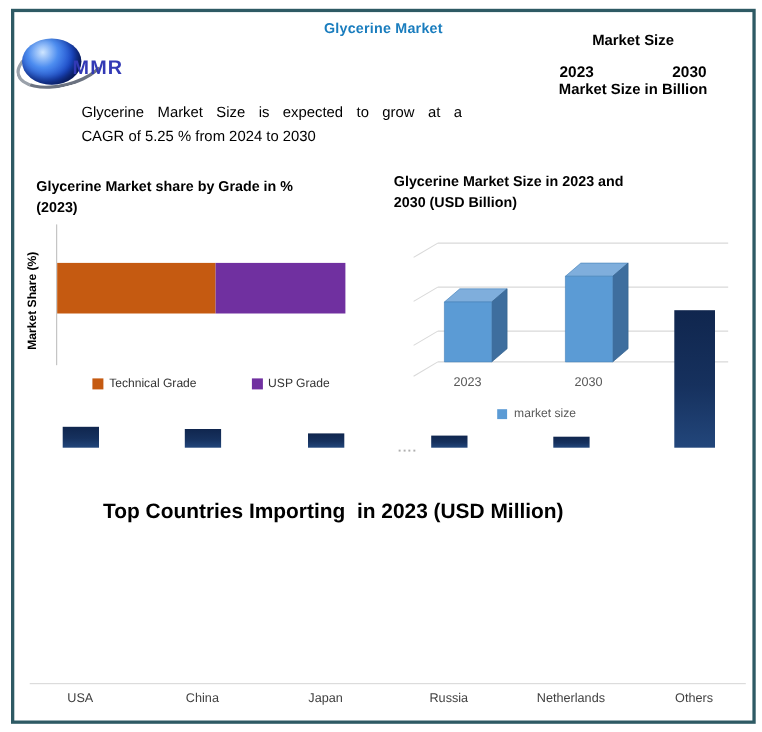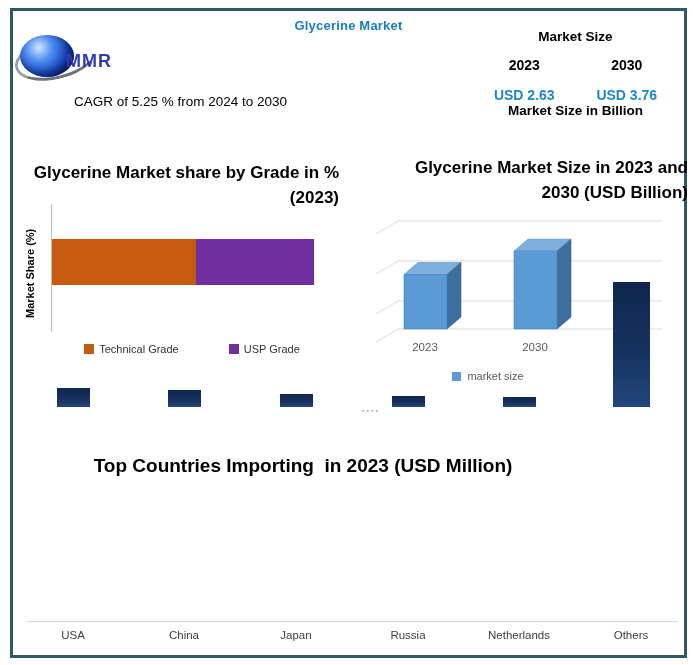--- a/index.html
+++ b/index.html
@@ -26,21 +26,21 @@
   .ms-panel { position:absolute; left:460px; top:18px; width:205px; text-align:center; }
   .ms-head { font-size:13.5px; font-weight:bold; }
   .ms-row { display:flex; margin-top:13px; }
   .ms-row > div { width:50%; font-size:14px; font-weight:bold; }
   .ms-vals { margin-top:14px; }
   .ms-vals > div { color:#1E87C9; }
   .ms-foot { font-size:13.5px; font-weight:bold; }
 
   
   .grade-panel { position:absolute; left:20px; top:150px; width:306px; height:215px; }
-  .c-title { text-align:right; font-size:17px; font-weight:bold; line-height:1.45; }
+  .c-title { text-align:left; font-size:13px; font-weight:bold; line-height:1.45; }
   .ylab { position:absolute; left:-9px; top:42px; height:140px; writing-mode:vertical-rl;
     transform:rotate(180deg); font-size:11px; font-weight:bold; text-align:center; }
   .yaxis { position:absolute; left:18px; top:43px; width:1px; height:128px; background:#BFBFBF; }
   .stackbar { position:absolute; left:19px; top:78px; width:262px; height:46px; display:flex; }
   .stackbar > div { height:100%; }
   .legend { position:absolute; left:0; right:0; top:182px; display:flex;
     justify-content:center; gap:38px; font-size:11px; color:#333; }
   .leg-item { display:flex; align-items:center; gap:5px;padding-left:12px; }
   .sq { width:10px; height:10px; display:inline-block; }
 
@@ -80,32 +80,29 @@
 
   <div class="main-title">Glycerine Market</div>
 
   <div class="logo">
     <div class="swoosh"></div>
     <div class="globe"></div>
     <div class="logo-text">MMR</div>
   </div>
 
   <div class="intro">
+    <div class="l1">Glycerine Market Size is expected to grow at a</div>
     <div class="l2">CAGR of 5.25 % from 2024 to 2030</div>
   </div>
 
   <div class="ms-panel">
     <div class="ms-head">Market Size</div>
     <div class="ms-row">
       <div>2023</div>
       <div>2030</div>
-    </div>
-    <div class="ms-row ms-vals">
-      <div>USD 2.63</div>
-      <div>USD 3.76</div>
     </div>
     <div class="ms-foot">Market Size in Billion</div>
   </div>
 
   <div class="grade-panel">
     <div class="c-title">
       <div>Glycerine Market share by Grade in %</div>
       <div>(2023)</div>
     </div>
     <div class="ylab">Market Share (%)</div>

